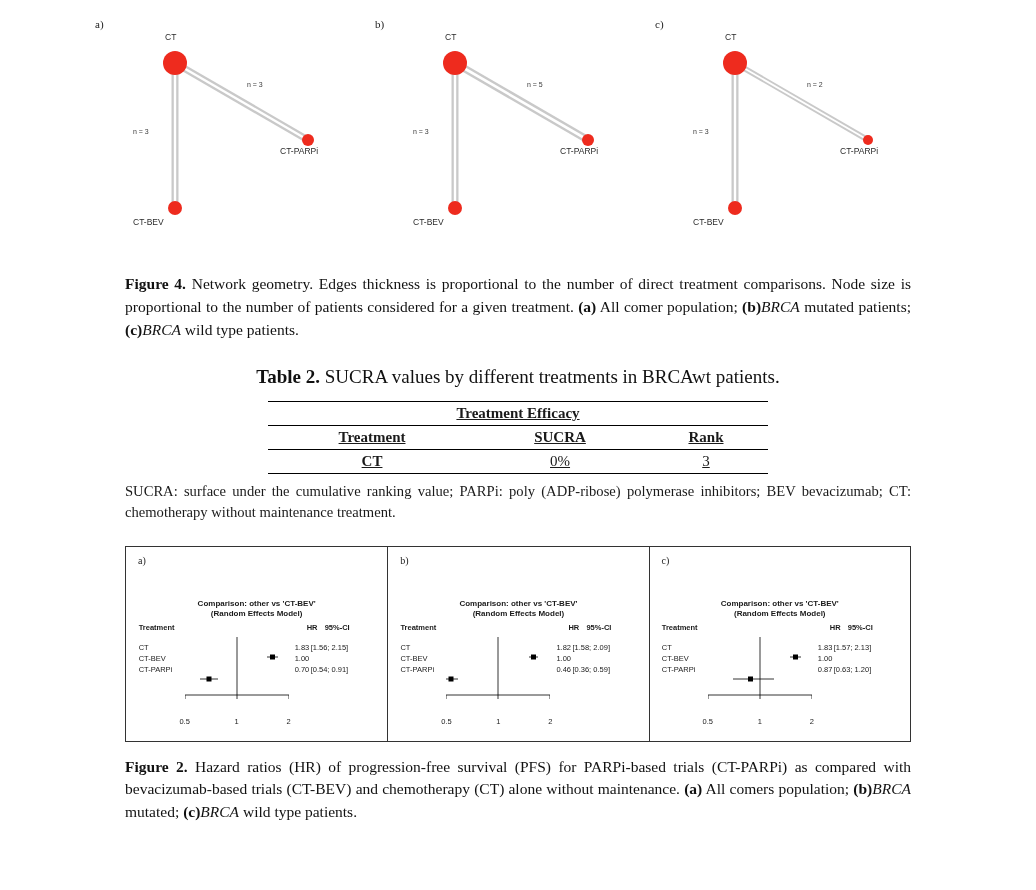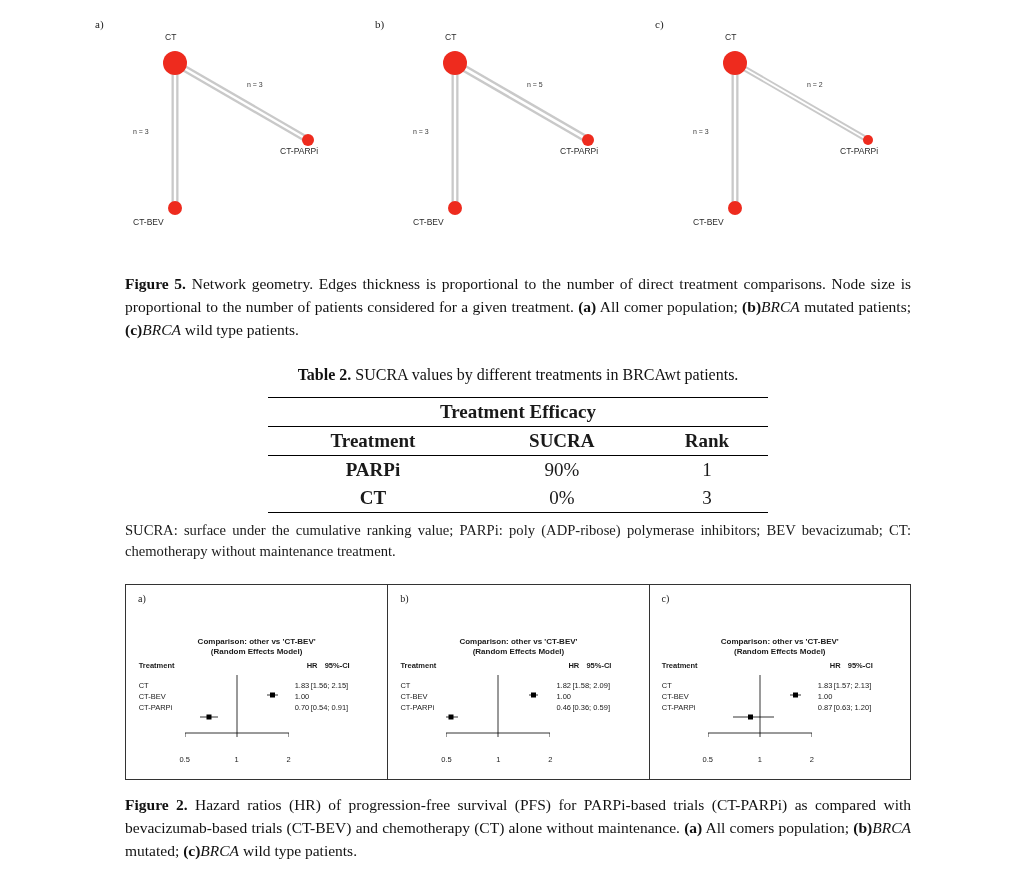--- a/index.html
+++ b/index.html
@@ -66,35 +66,36 @@
     font-size: 15.5px;
     line-height: 1.47;
     text-align: justify;
     color: #111;
   }
   .caption b { font-weight: bold; }
   .caption i { font-style: italic; }
 
   .tablecaption {
     text-align: center;
-    font-size: 16px;
+    font-size: 19px;
     margin-top: 22px;
     margin-bottom: 10px;
   }
 
   
   .tbl-wrap {
     display: flex;
     justify-content: center;
   }
   table.sucra {
     border-collapse: collapse;
     width: 500px;
     font-family: "Liberation Serif", serif;
-    font-size: 19px;
+    font-size: 15px;
+    text-decoration: underline;
   }
   table.sucra th, table.sucra td {
     text-align: center;
     padding: 3px 6px;
   }
   .rule-top td, .rule-top th { border-top: 1.6px solid #000; }
   .grouphdr th {
     border-bottom: 0.9px solid #000;
     font-weight: bold;
     padding-top: 5px;
@@ -258,45 +259,40 @@
       </svg>
       <span class="nodelbl" style="left:70px; top:14px;">CT</span>
       <span class="nodelbl" style="left:185px; top:128px;">CT-PARPi</span>
       <span class="nodelbl" style="left:38px; top:199px;">CT-BEV</span>
       <span class="edgelbl" style="left:152px; top:63px;">n = 2</span>
       <span class="edgelbl" style="left:38px; top:110px;">n = 3</span>
     </div>
   </div>
 
   <div class="caption fig1cap">
-    <b>Figure 5.</b><span> Network geometry. Edges thickness is proportional to the number of direct treatment comparisons. Node size is proportional to the number of patients considered for a given treatment. </span><b>(a)</b><span> All comer population; </span><b>(b)</b><i>BRCA</i><span> mutated patients; </span><b>(c)</b><i>BRCA</i><span> wild type patients.</span>
+    <b>Figure 4.</b><span> Network geometry. Edges thickness is proportional to the number of direct treatment comparisons. Node size is proportional to the number of patients considered for a given treatment. </span><b>(a)</b><span> All comer population; </span><b>(b)</b><i>BRCA</i><span> mutated patients; </span><b>(c)</b><i>BRCA</i><span> wild type patients.</span>
   </div>
 
   <div class="caption tablecaption">
     <b>Table 2.</b><span> SUCRA values by different treatments in BRCAwt patients.</span>
   </div>
 
   <div class="tbl-wrap">
     <table class="sucra">
       <thead>
         <tr class="grouphdr rule-top">
           <th colspan="3">Treatment Efficacy</th>
         </tr>
         <tr class="colhdr">
           <th>Treatment</th>
           <th>SUCRA</th>
           <th>Rank</th>
         </tr>
       </thead>
       <tbody>
-        <tr>
-          <td>PARPi</td>
-          <td>90%</td>
-          <td>1</td>
-        </tr>
         <tr class="lastrow">
           <td>CT</td>
           <td>0%</td>
           <td>3</td>
         </tr>
       </tbody>
     </table>
   </div>
 
   <div class="tbl-note">SUCRA: surface under the cumulative ranking value; PARPi: poly (ADP-ribose) polymerase inhibitors; BEV bevacizumab; CT: chemotherapy without maintenance treatment.</div>

